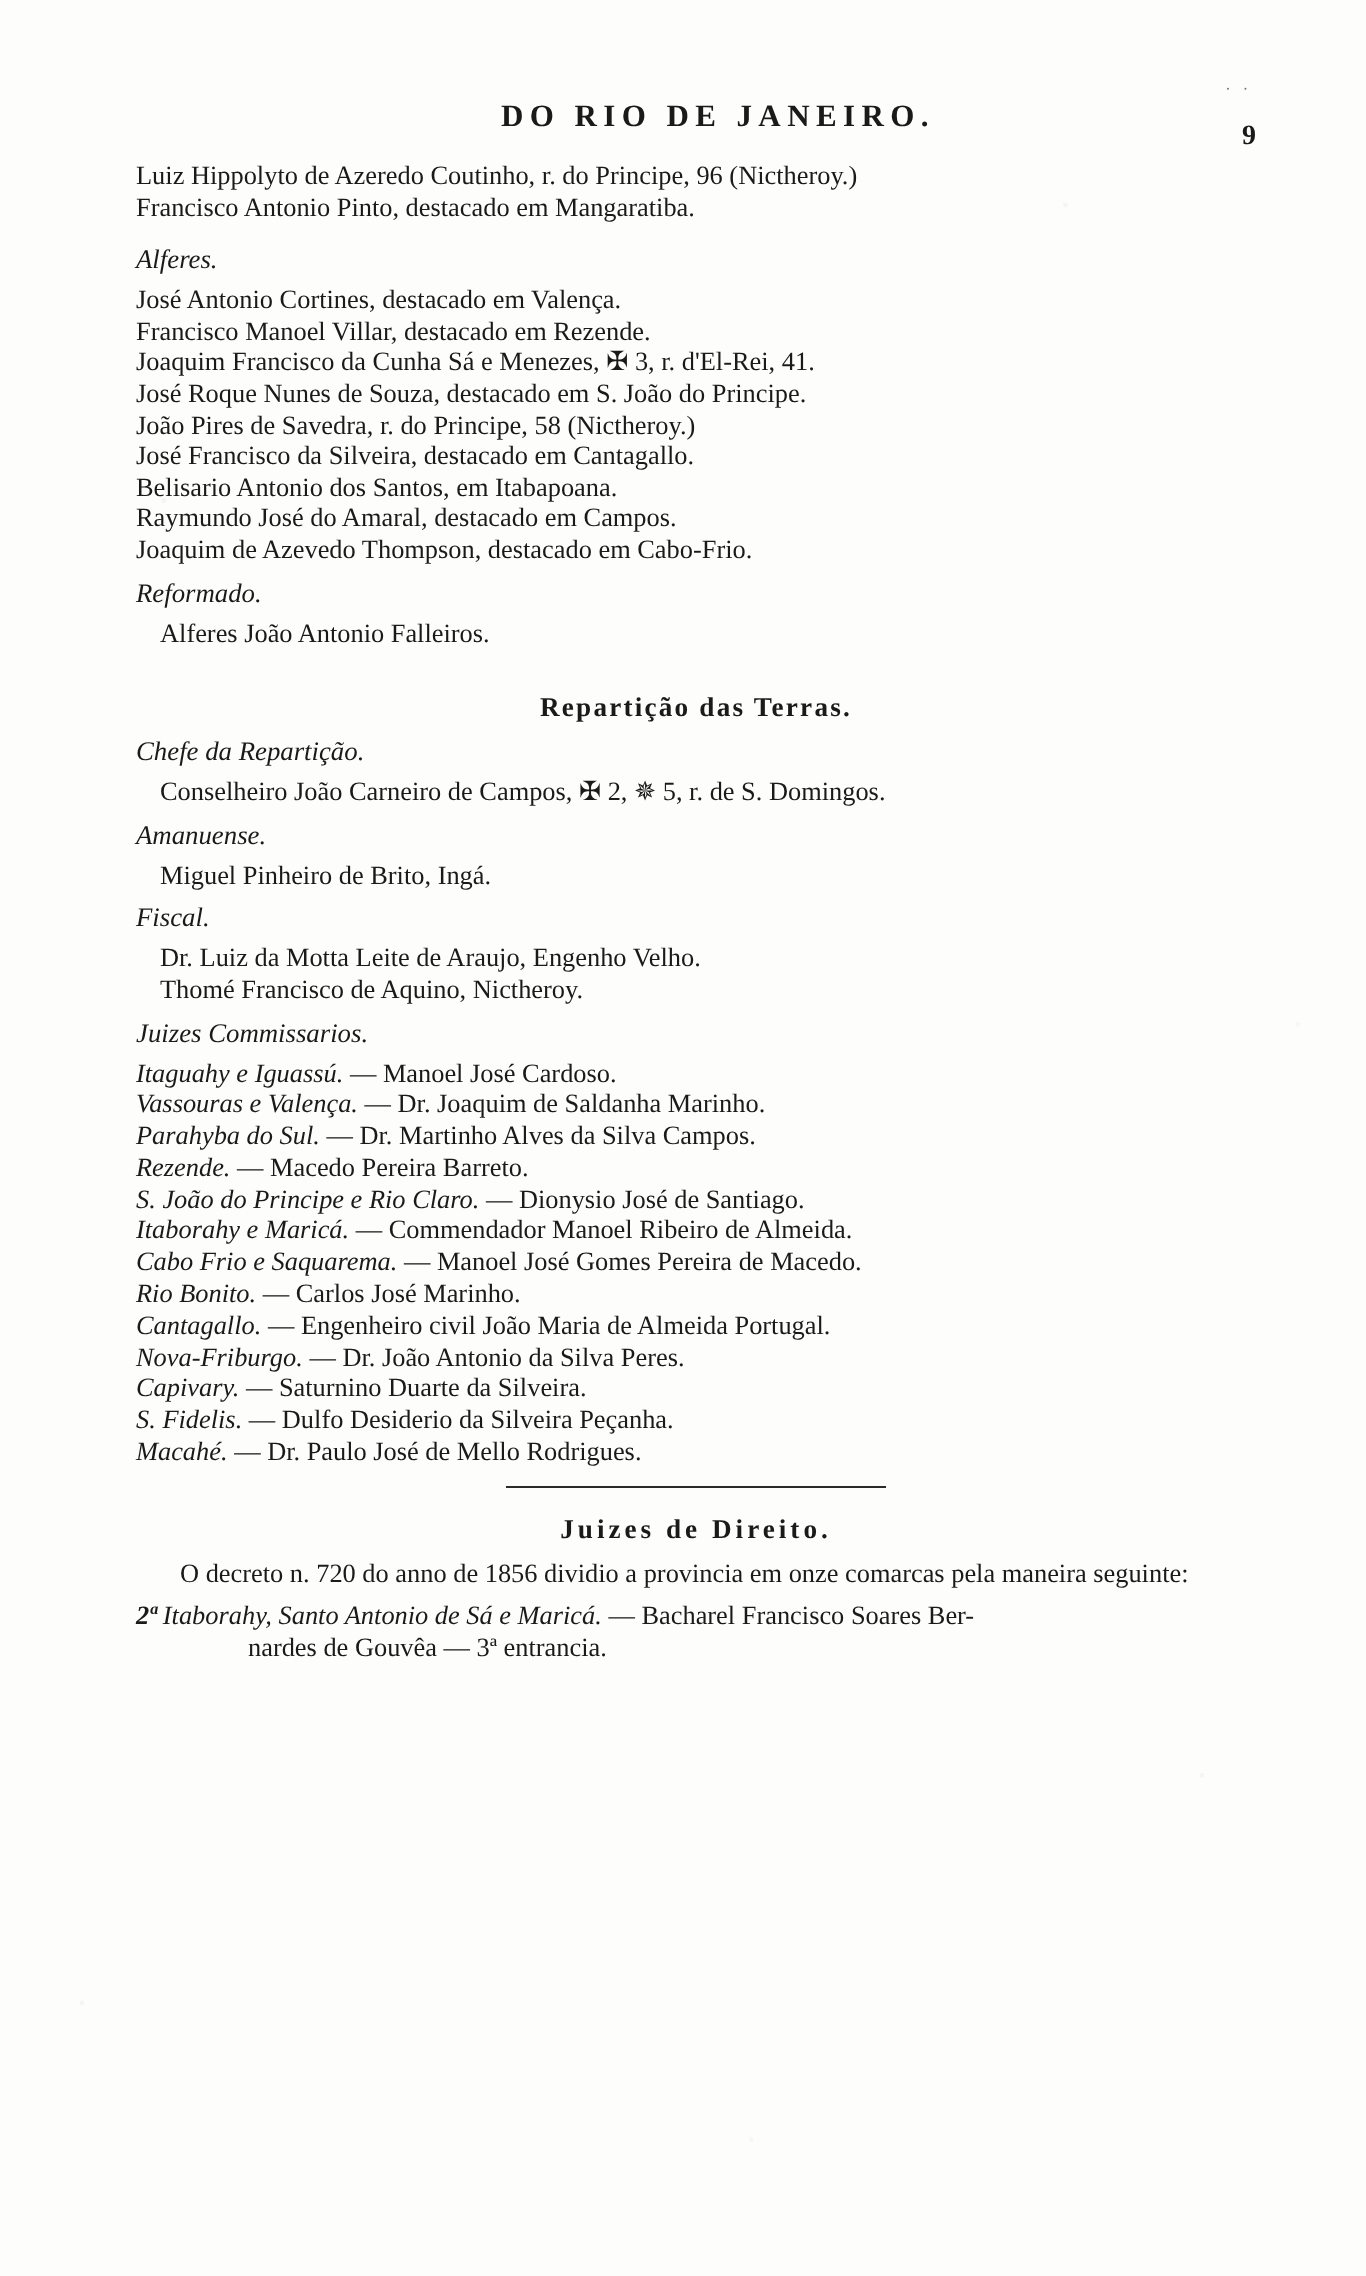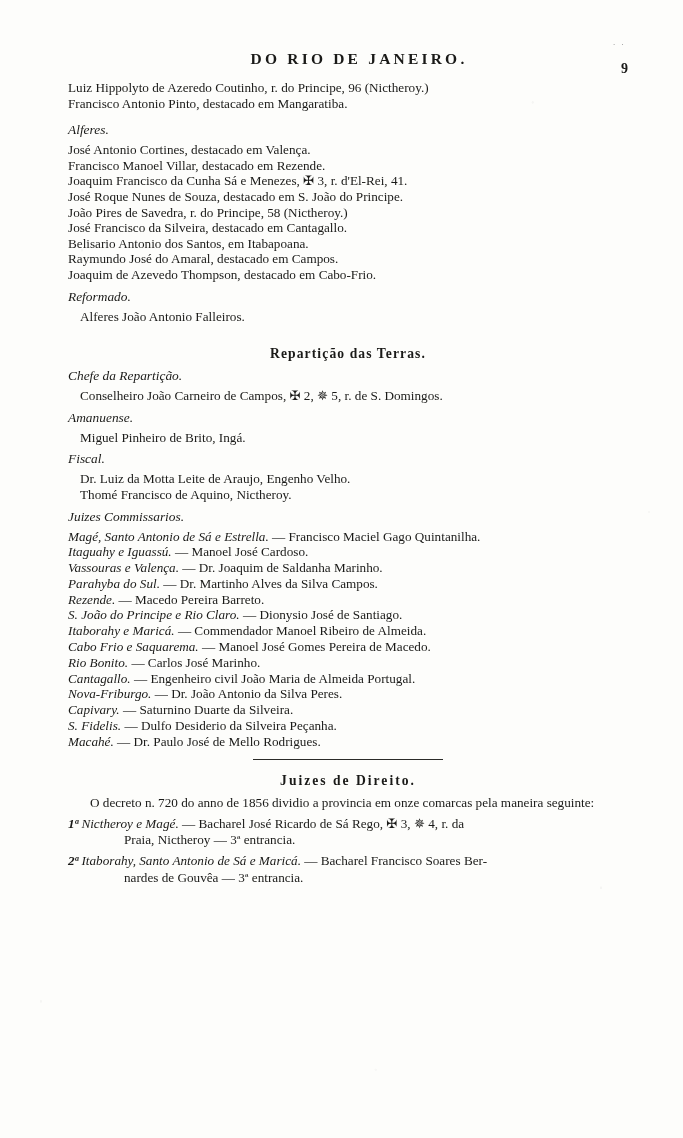--- a/index.html
+++ b/index.html
@@ -175,21 +175,20 @@
     <div class="line indent">Miguel Pinheiro de Brito, Ingá.</div>
 
     <div class="center-ital">Fiscal.</div>
     <div class="line indent">Dr. Luiz da Motta Leite de Araujo, Engenho Velho.</div>
 
     <div class="line indent">Thomé Francisco de Aquino, Nictheroy.</div>
 
     <div class="center-ital">Juizes Commissarios.</div>
 
     <div>
-      <div class="jc-line"><span class="ital">Magé, Santo Antonio de Sá e Estrella.</span> <span>— Francisco Maciel Gago Quintanilha.</span></div>
       <div class="jc-line"><span class="ital">Itaguahy e Iguassú.</span> <span>— Manoel José Cardoso.</span></div>
       <div class="jc-line"><span class="ital">Vassouras e Valença.</span> <span>— Dr. Joaquim de Saldanha Marinho.</span></div>
       <div class="jc-line"><span class="ital">Parahyba do Sul.</span> <span>— Dr. Martinho Alves da Silva Campos.</span></div>
       <div class="jc-line"><span class="ital">Rezende.</span> <span>— Macedo Pereira Barreto.</span></div>
       <div class="jc-line"><span class="ital">S. João do Principe e Rio Claro.</span> <span>— Dionysio José de Santiago.</span></div>
       <div class="jc-line"><span class="ital">Itaborahy e Maricá.</span> <span>— Commendador Manoel Ribeiro de Almeida.</span></div>
       <div class="jc-line"><span class="ital">Cabo Frio e Saquarema.</span> <span>— Manoel José Gomes Pereira de Macedo.</span></div>
       <div class="jc-line"><span class="ital">Rio Bonito.</span> <span>— Carlos José Marinho.</span></div>
       <div class="jc-line"><span class="ital">Cantagallo.</span> <span>— Engenheiro civil João Maria de Almeida Portugal.</span></div>
       <div class="jc-line"><span class="ital">Nova-Friburgo.</span> <span>— Dr. João Antonio da Silva Peres.</span></div>
@@ -197,26 +196,20 @@
       <div class="jc-line"><span class="ital">S. Fidelis.</span> <span>— Dulfo Desiderio da Silveira Peçanha.</span></div>
       <div class="jc-line"><span class="ital">Macahé.</span> <span>— Dr. Paulo José de Mello Rodrigues.</span></div>
     </div>
 
     <div class="rule"></div>
 
     <div class="center-bold spaced-wide">Juizes de Direito.</div>
 
     <div class="para first">O decreto n. 720 do anno de 1856 dividio a provincia em onze comarcas pela maneira seguinte:</div>
 
-    <div class="comarca">
-      <span class="num">1ª</span>
-      <span class="ital">Nictheroy e Magé.</span>
-      <span>— Bacharel José Ricardo de Sá Rego, ✠ 3, ✵ 4, r. da</span>
-      <span class="cont">Praia, Nictheroy — 3ª entrancia.</span>
-    </div>
 
     <div class="comarca">
       <span class="num">2ª</span>
       <span class="ital">Itaborahy, Santo Antonio de Sá e Maricá.</span>
       <span>— Bacharel Francisco Soares Ber-</span>
       <span class="cont">nardes de Gouvêa — 3ª entrancia.</span>
     </div>
 
   </div>
 </div>

